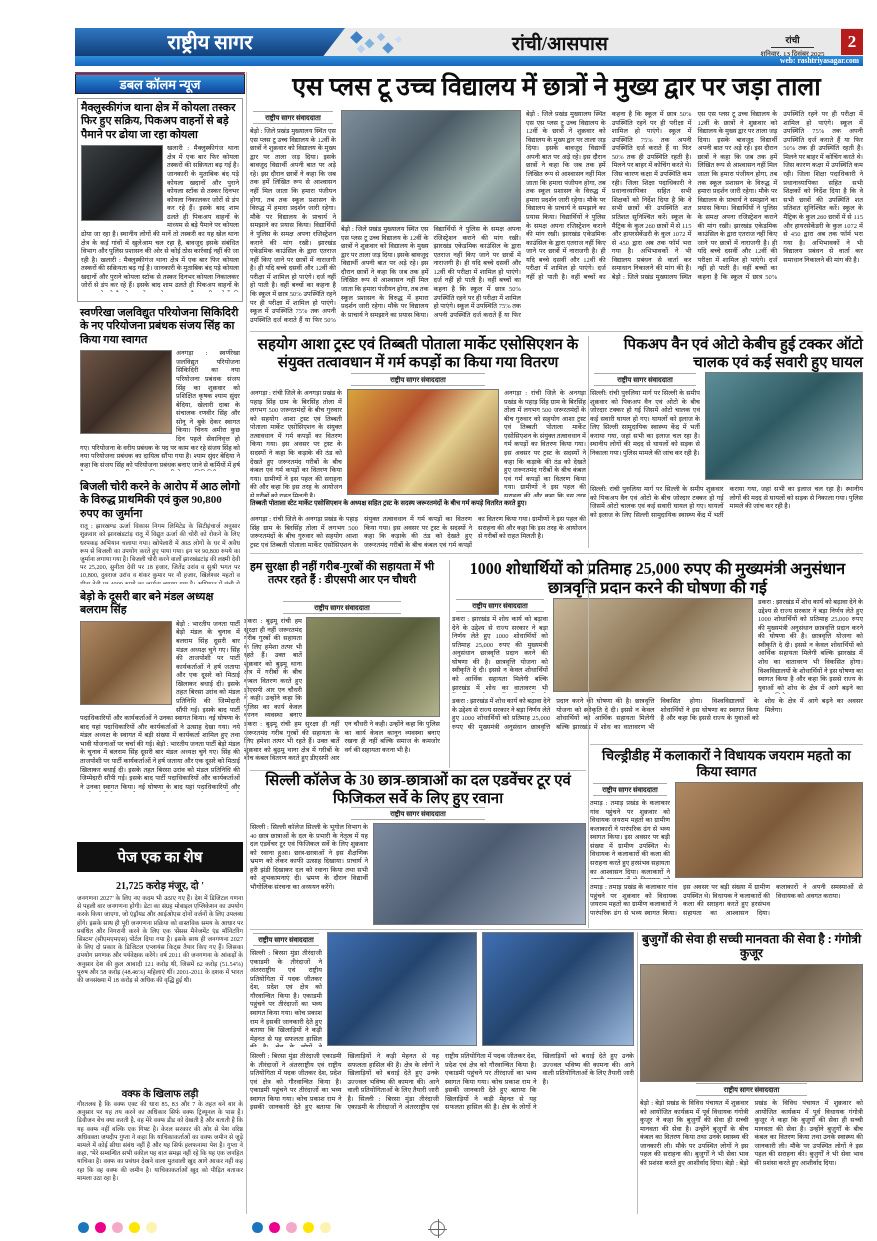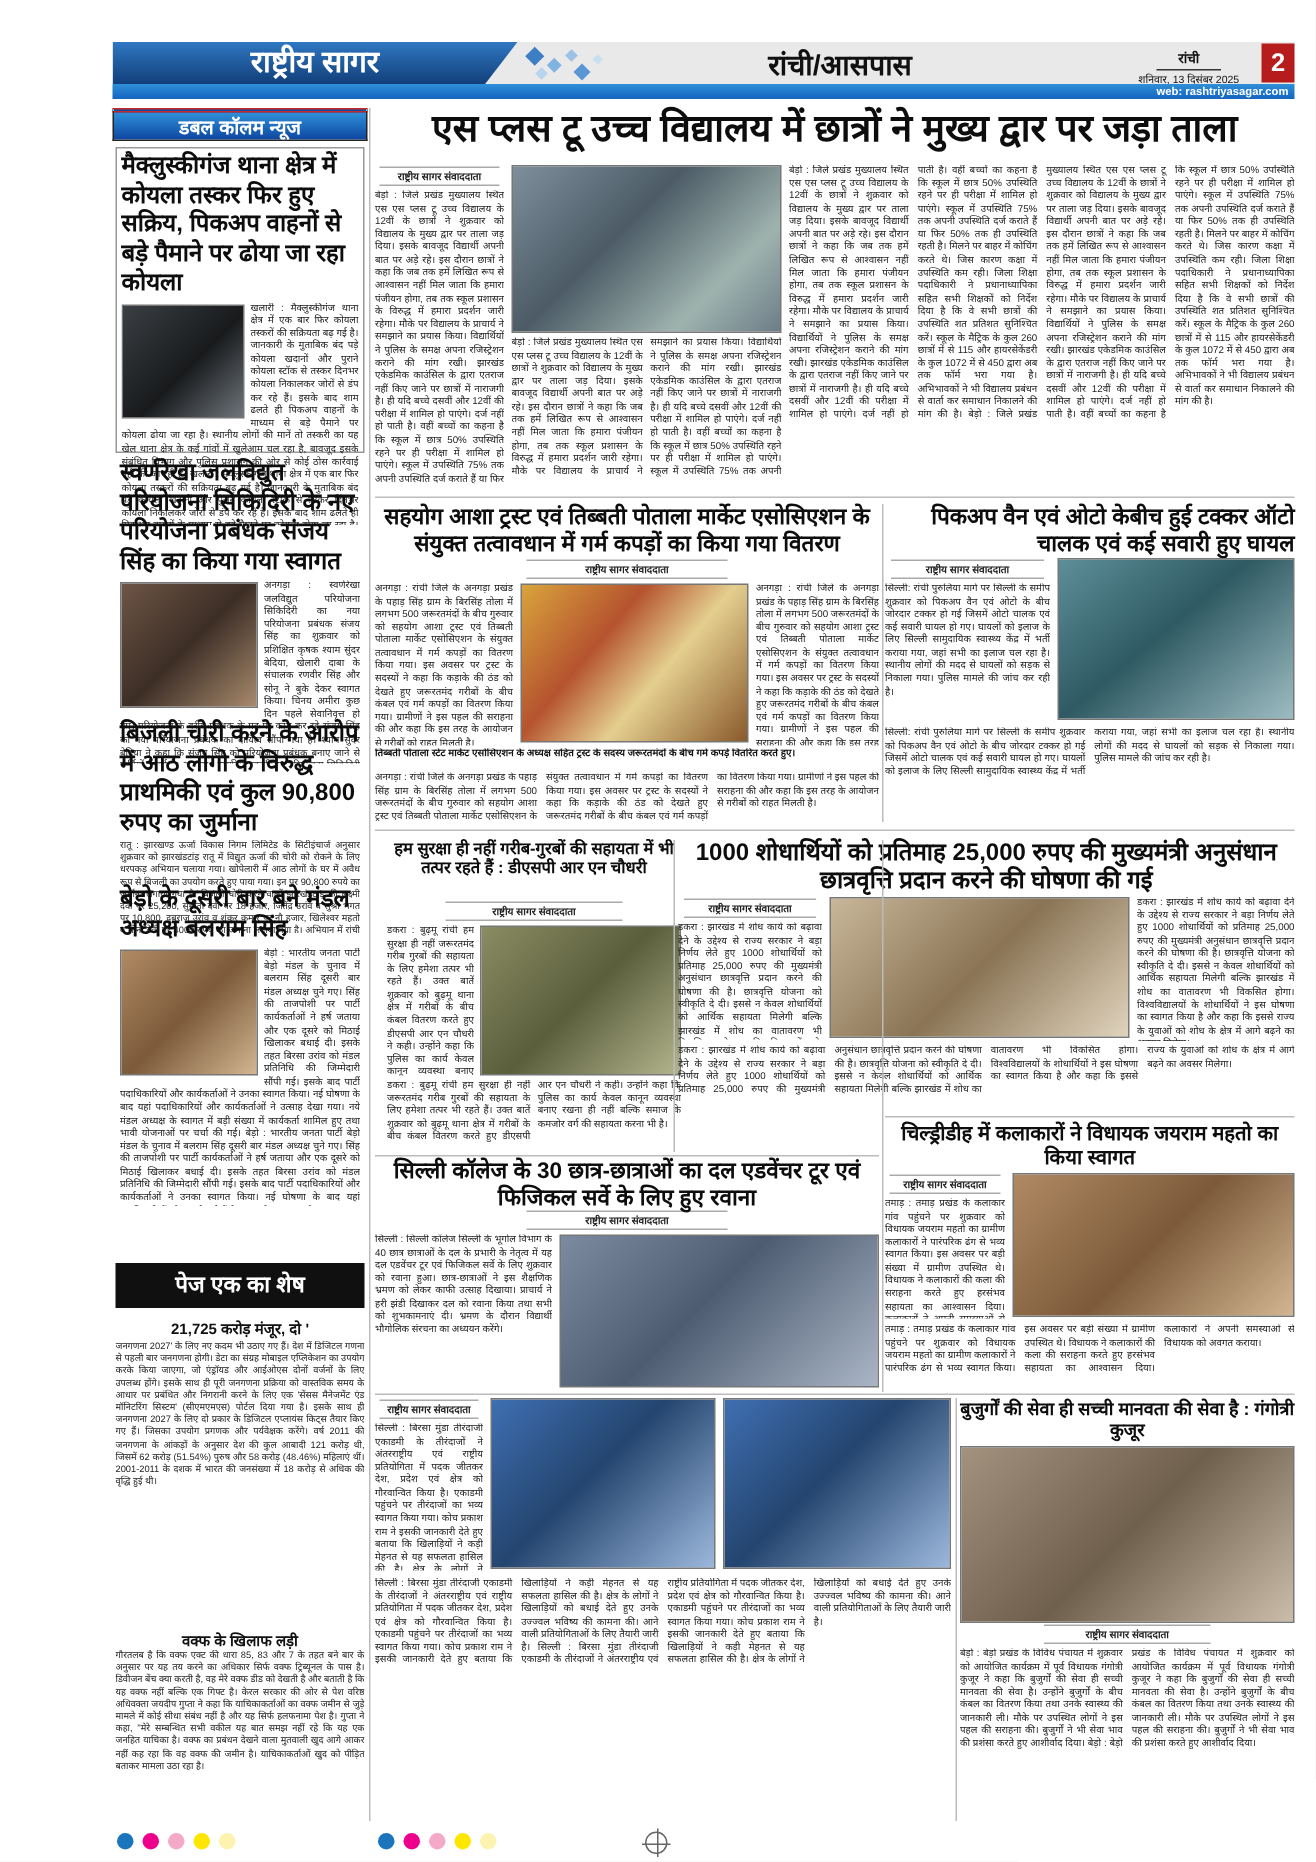--- a/index.html
+++ b/index.html
@@ -1,17 +1,17 @@
 <!DOCTYPE html>
 <html lang="hi"><head>
 <meta charset="utf-8">
 <style>
   html,body{margin:0;padding:0;background:#f4f4f4;}
   #page{position:relative;width:877px;height:1241px;background:#ffffff;
-        font-family:Liberation Sans, sans-serif;overflow:hidden;}
+        font-family:Liberation Serif, serif;overflow:hidden;}
   
   .hdr-band{position:absolute;left:75px;top:28px;width:788px;height:28px;background:#e9e9e9;}
   .masthead{position:absolute;left:75px;top:28px;width:270px;height:28px;
             background:linear-gradient(180deg,#2f77c2 0%,#123f7a 100%);
             clip-path:polygon(0 0,100% 0,92% 100%,0 100%);
             color:#fff;font-weight:bold;font-size:20px;line-height:28px;text-align:center;}
   .diamond{position:absolute;transform:rotate(45deg);}
   .hdr-section{position:absolute;left:430px;top:30px;width:260px;height:26px;
                color:#111;font-weight:bold;font-size:19px;text-align:center;}
   .hdr-date{position:absolute;left:745px;top:29px;width:95px;height:26px;text-align:center;color:#111;}
@@ -43,21 +43,21 @@
   .ph-flowers{background:linear-gradient(135deg,#6e5546,#3c2e26 50%,#a88a6d);}
   .caption{font-size:6.6px;font-weight:bold;color:#111;line-height:1.25;text-align:justify;}
   .vline{position:absolute;width:1px;background:#bbb;}
   .hline{position:absolute;height:1px;background:#bbb;}
   
   .dcn-box{background:linear-gradient(180deg,#2f8fd8,#0d47a1);border:1px solid #222;
            border-top:3px double #c62828;color:#fff;font-weight:bold;font-size:13px;
            text-align:center;line-height:19px;}
   .black-box{background:#101010;color:#fff;font-weight:bold;font-size:15px;text-align:center;line-height:30px;}
   .subhead{font-weight:bold;color:#111;text-align:center;}
-  .lc-headline{font-size:16px;font-weight:bold;color:#0d0d0d;line-height:1.22;}
+  .lc-headline{font-size:11px;font-weight:bold;color:#0d0d0d;line-height:1.22;}
   .float-ph-l{float:left;margin:1px 4px 2px 0;}
   
   .dot{position:absolute;width:11px;height:11px;border-radius:50%;}
   .reg-mark{position:absolute;width:13px;height:13px;border:1px solid #666;border-radius:50%;}
   .reg-mark:before,.reg-mark:after{content:"";position:absolute;background:#666;}
   .reg-mark:before{left:50%;top:-3px;width:1px;height:19px;}
   .reg-mark:after{top:50%;left:-3px;height:1px;width:19px;}
 </style>
 </head>
 <body>
@@ -152,21 +152,21 @@
     <div style="display:flex;gap:5px;height:110px;">
       <div style="width:110px;">
         <div class="byline">राष्ट्रीय सागर संवाददाता</div>
         <div class="body-text fill" style="height:92px;">सिल्ली: रांची पुरुलिया मार्ग पर सिल्ली के समीप शुक्रवार को पिकअप वैन एवं ओटो के बीच जोरदार टक्कर हो गई जिसमें ओटो चालक एवं कई सवारी घायल हो गए। घायलों को इलाज के लिए सिल्ली सामुदायिक स्वास्थ्य केंद्र में भर्ती कराया गया, जहां सभी का इलाज चल रहा है। स्थानीय लोगों की मदद से घायलों को सड़क से निकाला गया। पुलिस मामले की जांच कर रही है।</div>
       </div>
       <div class="photo ph-accident" style="flex:1;height:108px;"></div>
     </div>
     <div class="body-text fill" style="height:56px;margin-top:3px;columns:2;column-gap:6px;">सिल्ली: रांची पुरुलिया मार्ग पर सिल्ली के समीप शुक्रवार को पिकअप वैन एवं ओटो के बीच जोरदार टक्कर हो गई जिसमें ओटो चालक एवं कई सवारी घायल हो गए। घायलों को इलाज के लिए सिल्ली सामुदायिक स्वास्थ्य केंद्र में भर्ती कराया गया, जहां सभी का इलाज चल रहा है। स्थानीय लोगों की मदद से घायलों को सड़क से निकाला गया। पुलिस मामले की जांच कर रही है।</div>
   </div>
 
-  <div class="abs" style="left:258px;top:560px;width:196px;height:208px;">
+  <div class="abs" style="left:244px;top:560px;width:196px;height:208px;">
     <div class="headline" style="font-size:11px;text-align:center;height:40px;">हम सुरक्षा ही नहीं गरीब-गुरबों की सहायता में भी तत्पर रहते हैं : डीएसपी आर एन चौधरी</div>
     <div class="byline" style="width:60%;">राष्ट्रीय सागर संवाददाता</div>
     <div style="display:flex;gap:4px;height:100px;">
       <div class="body-text fill" style="width:58px;">डकरा : बुढ़मू रांची हम सुरक्षा ही नहीं जरूरतमंद गरीब गुरबों की सहायता के लिए हमेशा तत्पर भी रहते हैं। उक्त बातें शुक्रवार को बुढ़मू थाना क्षेत्र में गरीबों के बीच कंबल वितरण करते हुए डीएसपी आर एन चौधरी ने कही। उन्होंने कहा कि पुलिस का कार्य केवल कानून व्यवस्था बनाए रखना ही नहीं बल्कि समाज के कमजोर वर्ग की सहायता करना भी है।</div>
       <div class="photo ph-police" style="flex:1;height:100px;"></div>
     </div>
     <div class="body-text fill" style="height:52px;margin-top:3px;columns:2;column-gap:5px;">डकरा : बुढ़मू रांची हम सुरक्षा ही नहीं जरूरतमंद गरीब गुरबों की सहायता के लिए हमेशा तत्पर भी रहते हैं। उक्त बातें शुक्रवार को बुढ़मू थाना क्षेत्र में गरीबों के बीच कंबल वितरण करते हुए डीएसपी आर एन चौधरी ने कही। उन्होंने कहा कि पुलिस का कार्य केवल कानून व्यवस्था बनाए रखना ही नहीं बल्कि समाज के कमजोर वर्ग की सहायता करना भी है।</div>
   </div>
 
   <div class="abs" style="left:452px;top:560px;width:411px;height:208px;">

